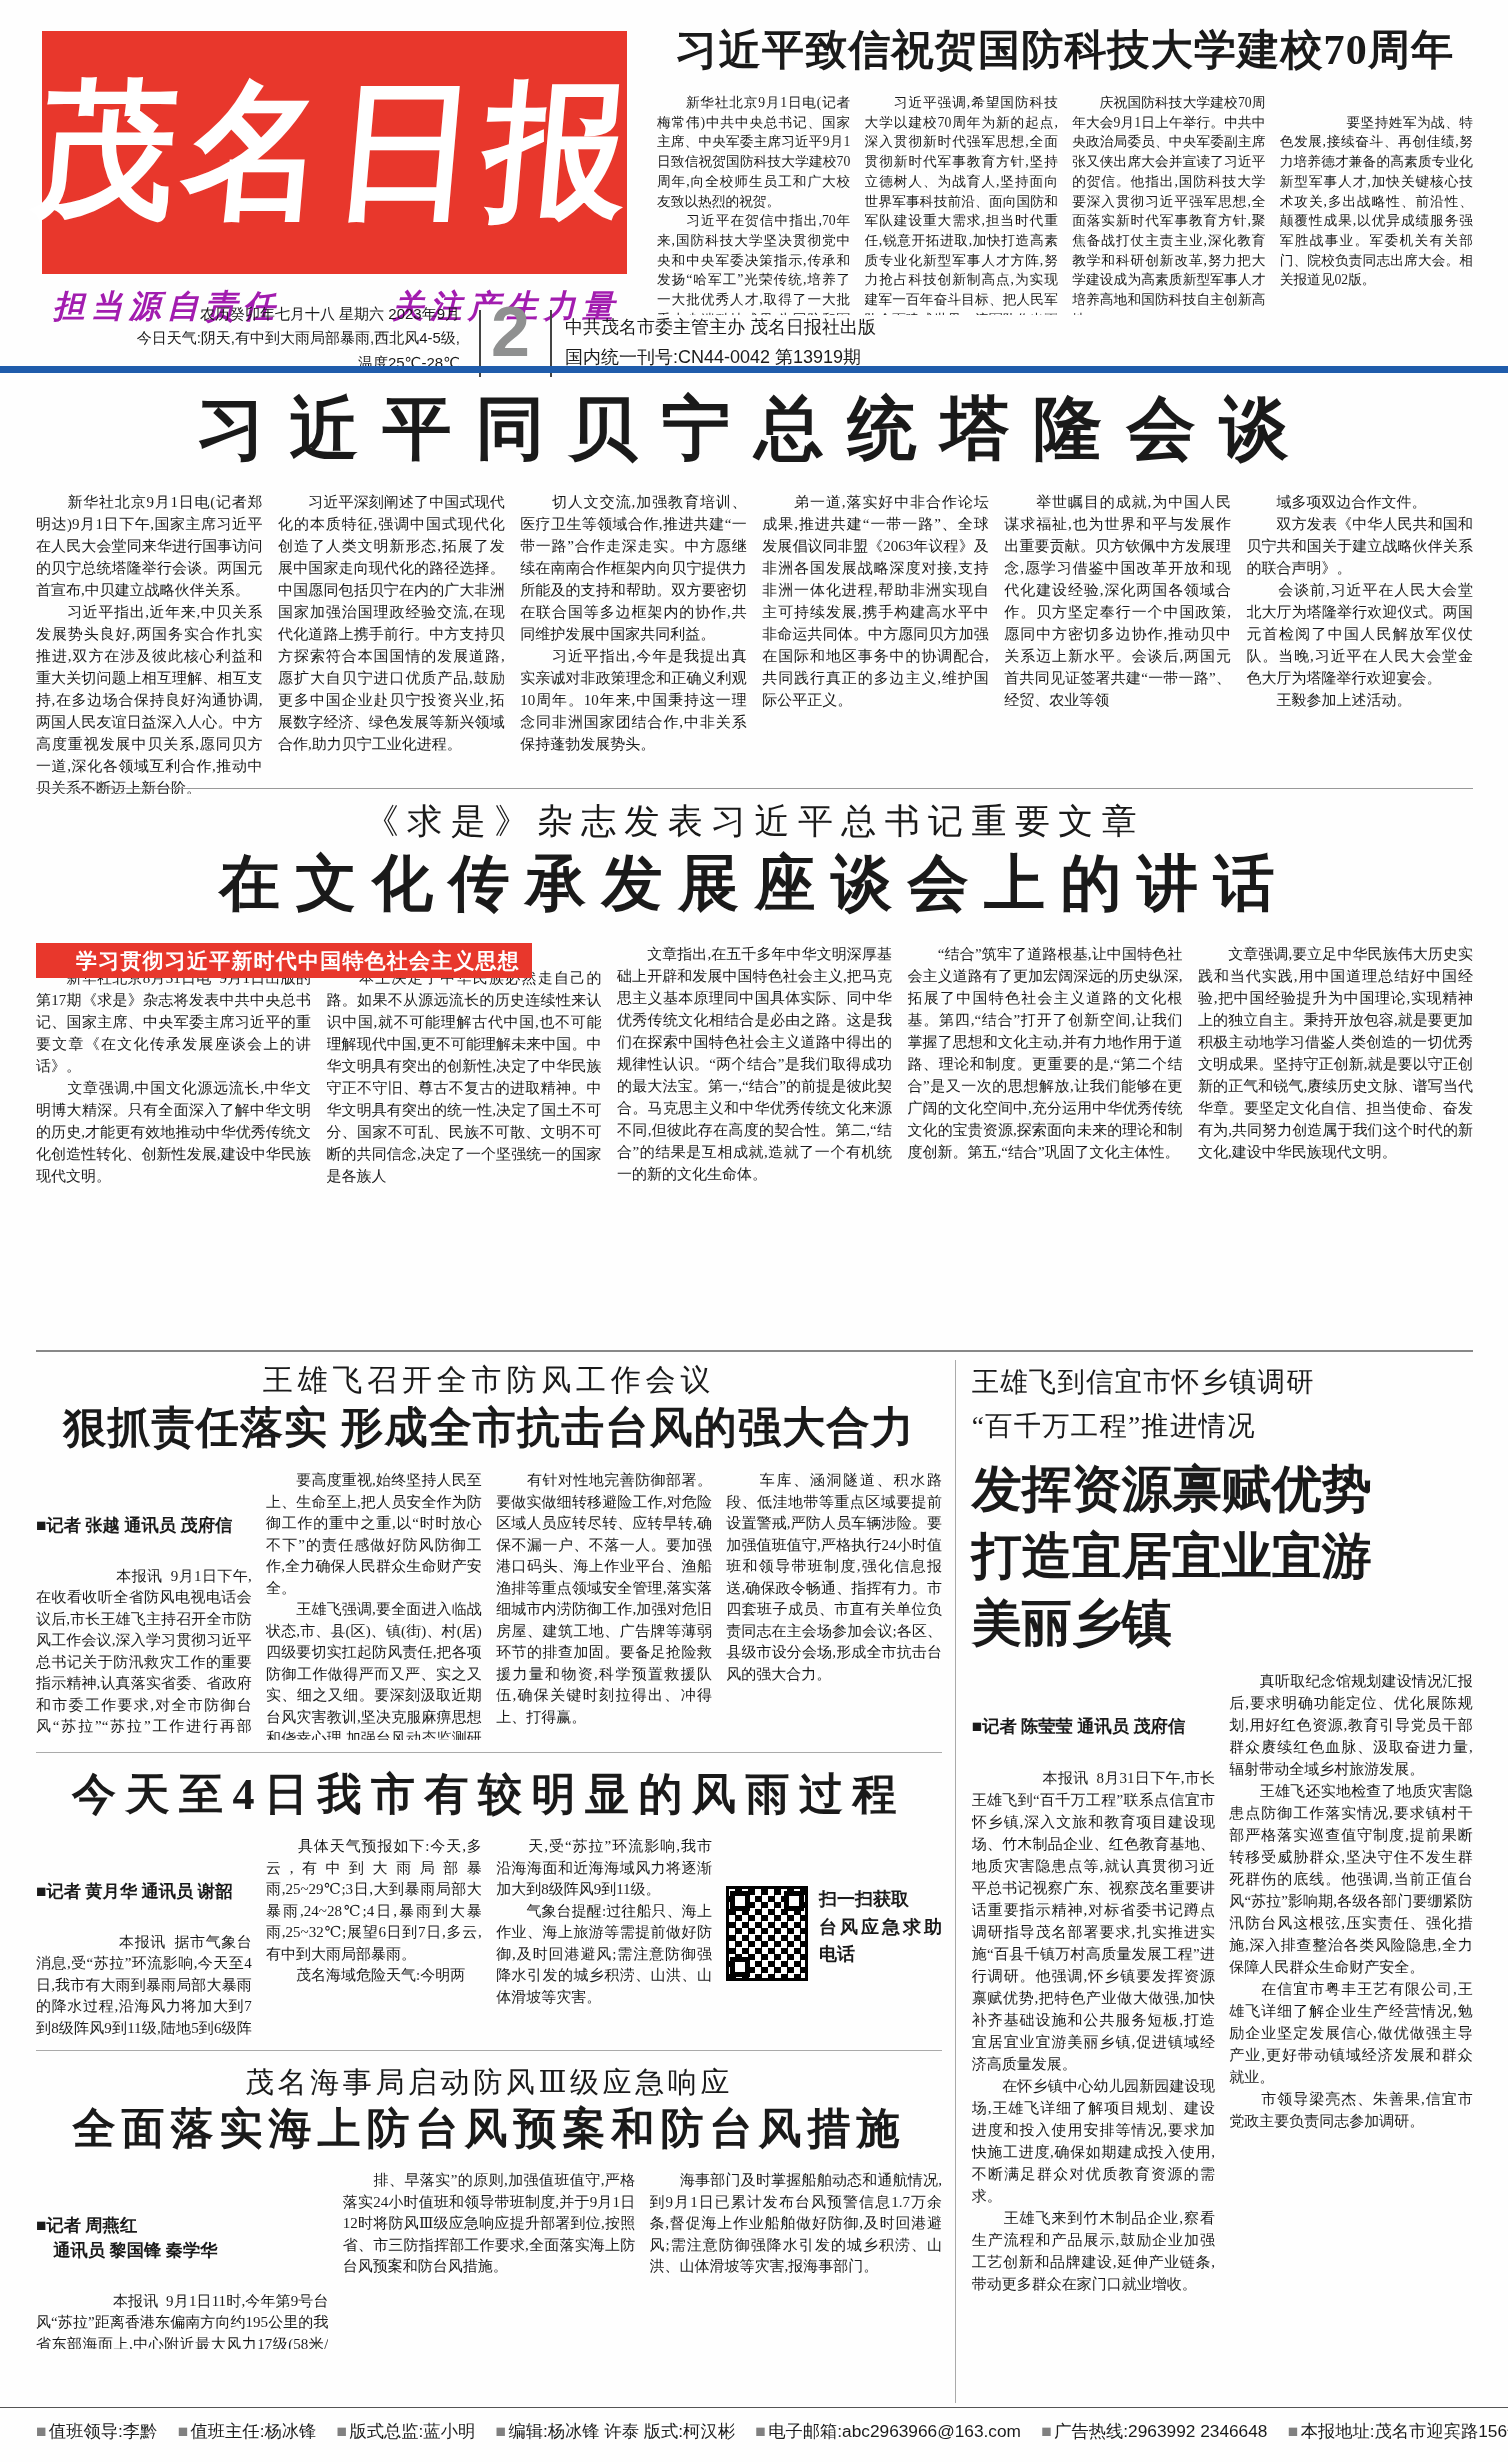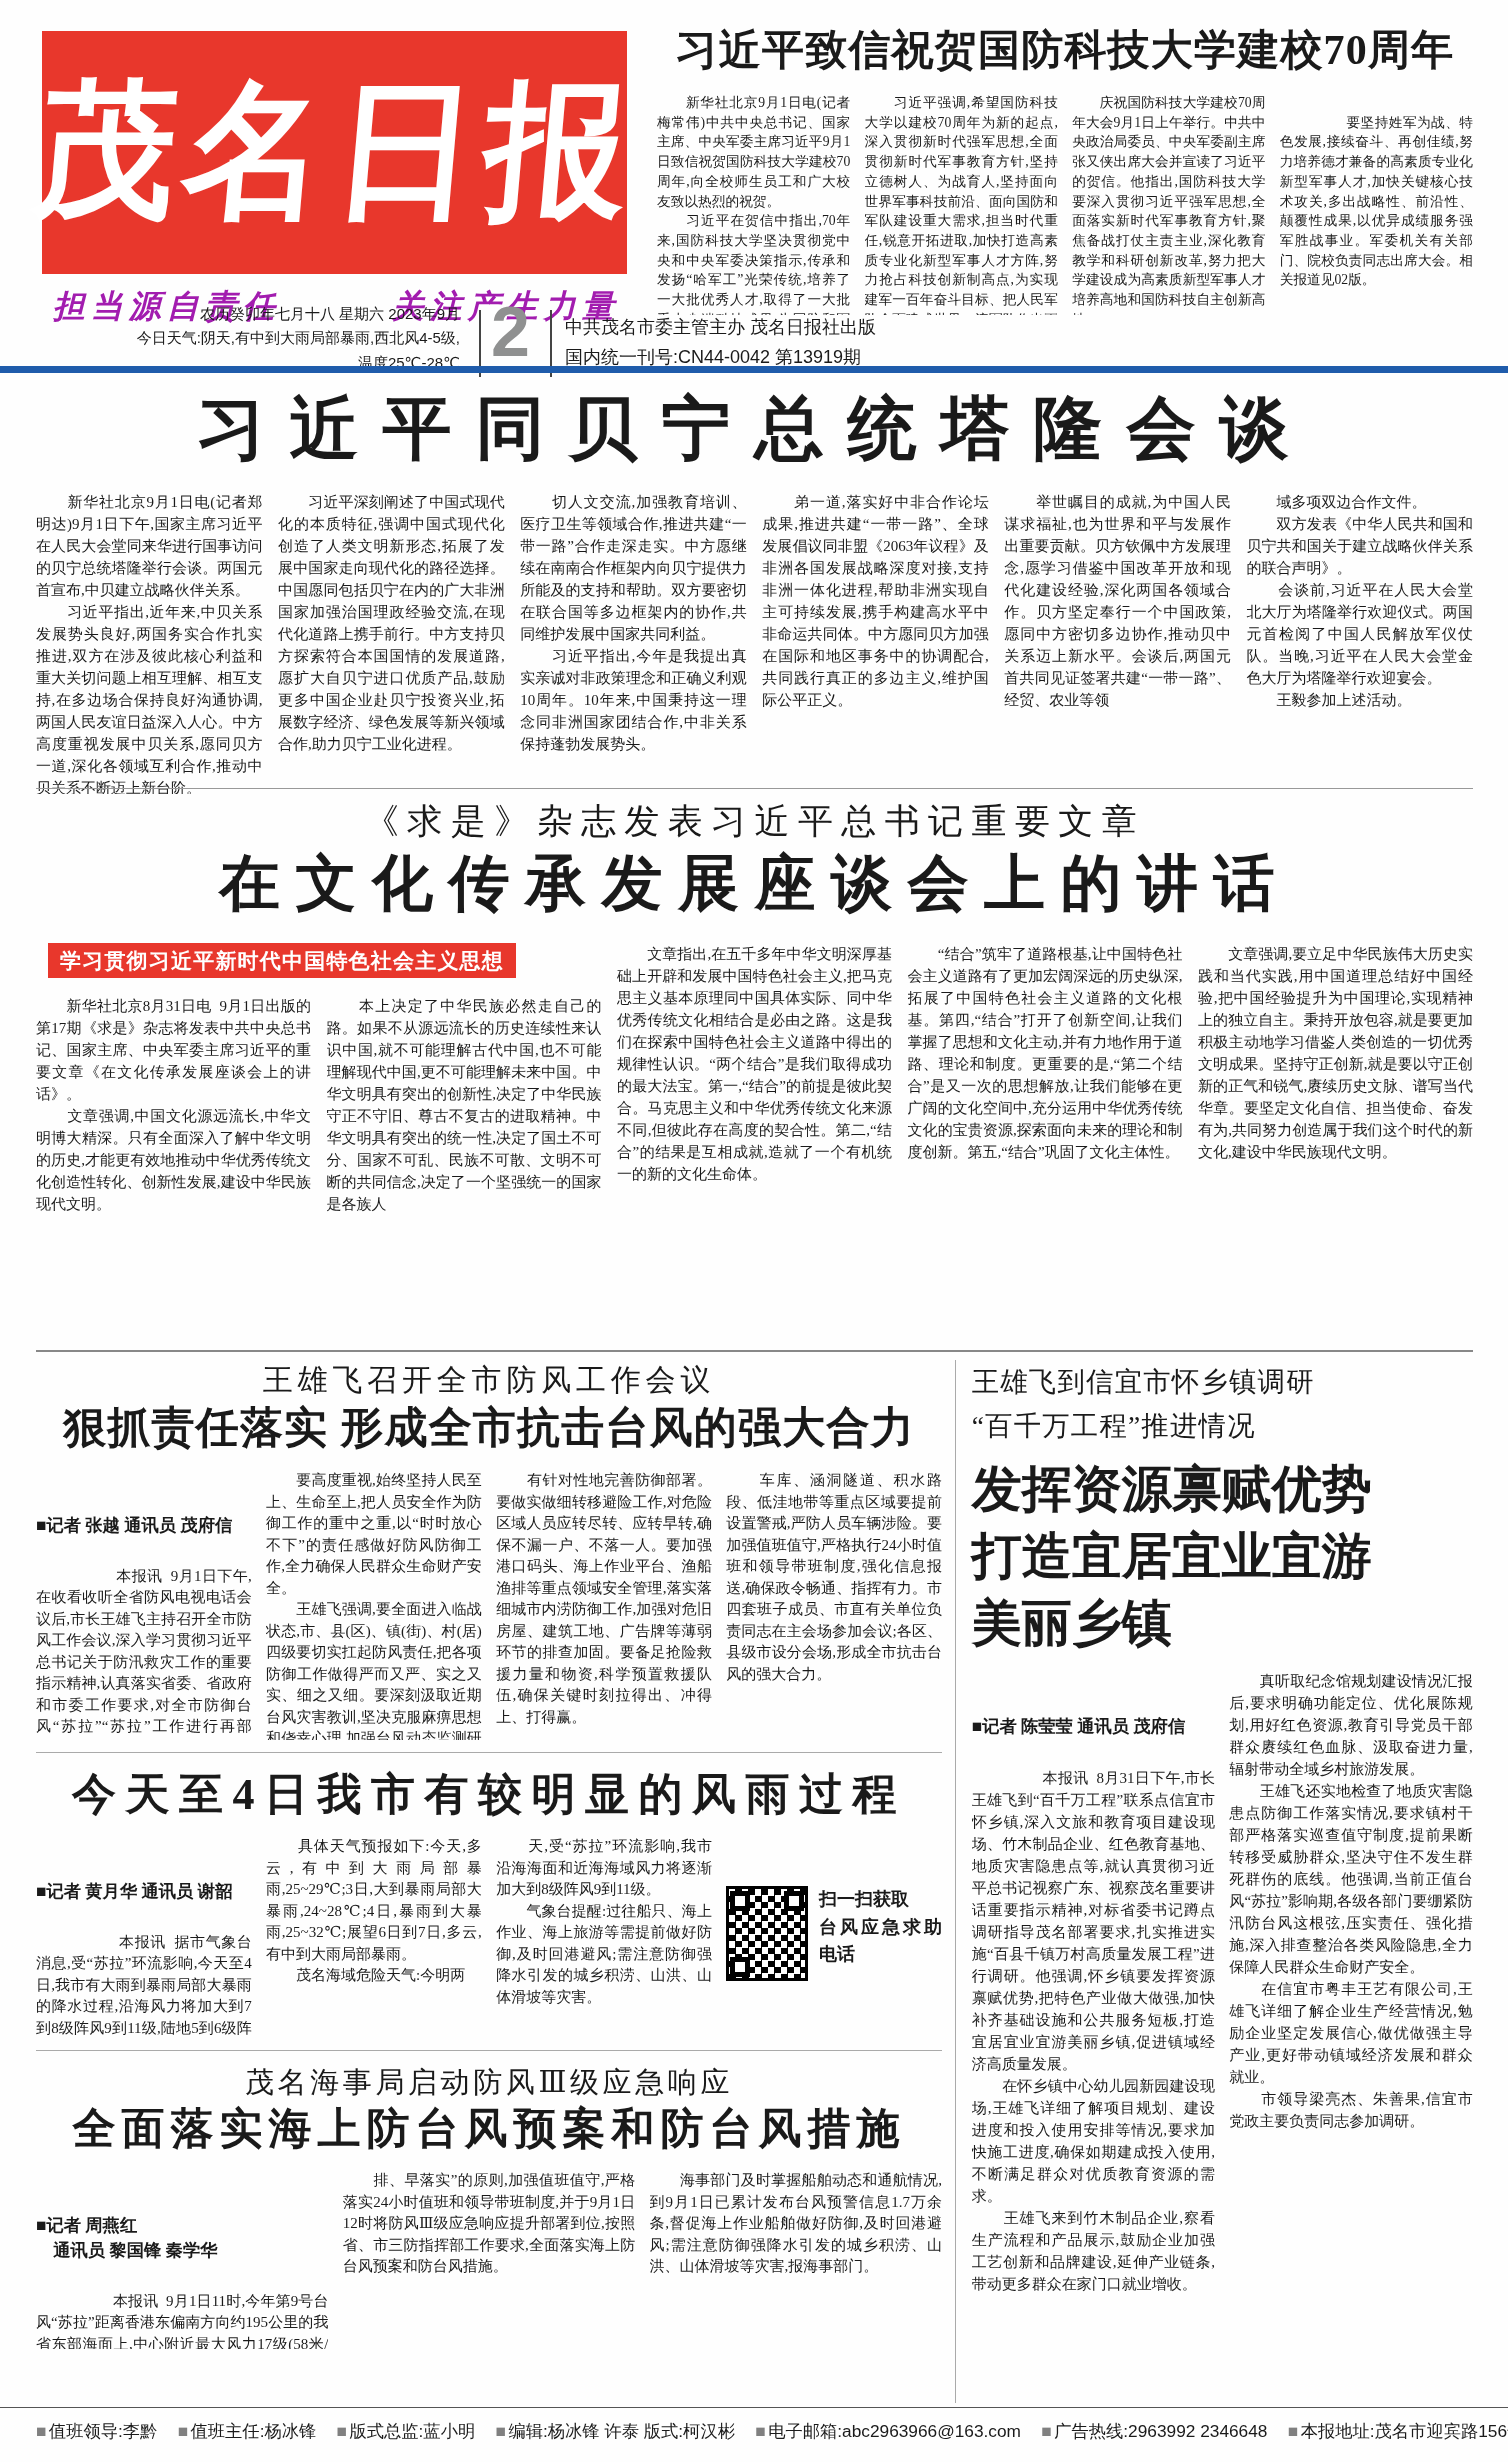--- a/index.html
+++ b/index.html
@@ -37,24 +37,24 @@
   .lead-headline{font-size:69px;font-weight:900;text-align:center;letter-spacing:24px;white-space:nowrap;}
   .lead-body{display:flex;gap:15.5px;margin-top:15.5px;height:303px;}
   .lead-body .col{font-size:15px;line-height:22px;}
   .rule-a{position:absolute;left:36px;top:788px;width:1437px;height:1.2px;background:#999;}
   
   .qiushi{position:absolute;left:36px;top:798px;width:1437px;}
   .qiushi-kicker{font-size:35px;letter-spacing:8.4px;height:45px;}
   .qiushi-title{font-size:61px;font-weight:900;text-align:center;letter-spacing:15.5px;white-space:nowrap;}
   .qiushi-body{position:relative;display:flex;gap:15.5px;margin-top:18px;height:391px;}
   .qiushi-body .col{font-size:15px;line-height:22px;}
-  .red-banner{position:absolute;left:12px;top:0;width:468px;height:35px;background:#e8372c;color:#fff;
+  .red-banner{position:absolute;left:0;top:0;width:468px;height:35px;background:#e8372c;color:#fff;
               font-size:21px;font-weight:700;display:flex;align-items:center;justify-content:center;
-              letter-spacing:1.2px;font-family:"Liberation Sans","DejaVu Sans",sans-serif;}
-  .pad-top{padding-top:52px;}
+              letter-spacing:1.2px;font-family:"Liberation Sans","DejaVu Sans",sans-serif;padding-left:28px;}
+  .pad-top{padding-top:24px;}
   .rule-b{position:absolute;left:36px;top:1350px;width:1437px;height:1.8px;background:#888;}
   
   .row3{position:absolute;left:36px;top:1360px;width:1437px;height:1043px;display:flex;}
   .row3-left{width:906px;padding-right:13px;}
   .v-divider{width:1.2px;background:#aaa;}
   .row3-right{width:501px;padding-left:15.5px;}
   .ff-kicker{font-size:30px;letter-spacing:4.8px;height:39px;}
   .ff-title{font-size:43px;font-weight:900;text-align:center;letter-spacing:1.2px;white-space:nowrap;}
   .ff-body{display:flex;gap:14.3px;margin-top:13px;height:270px;}
   .ff-body .col,.wx-body .col,.mar-body .col{font-size:15px;line-height:21.5px;}

